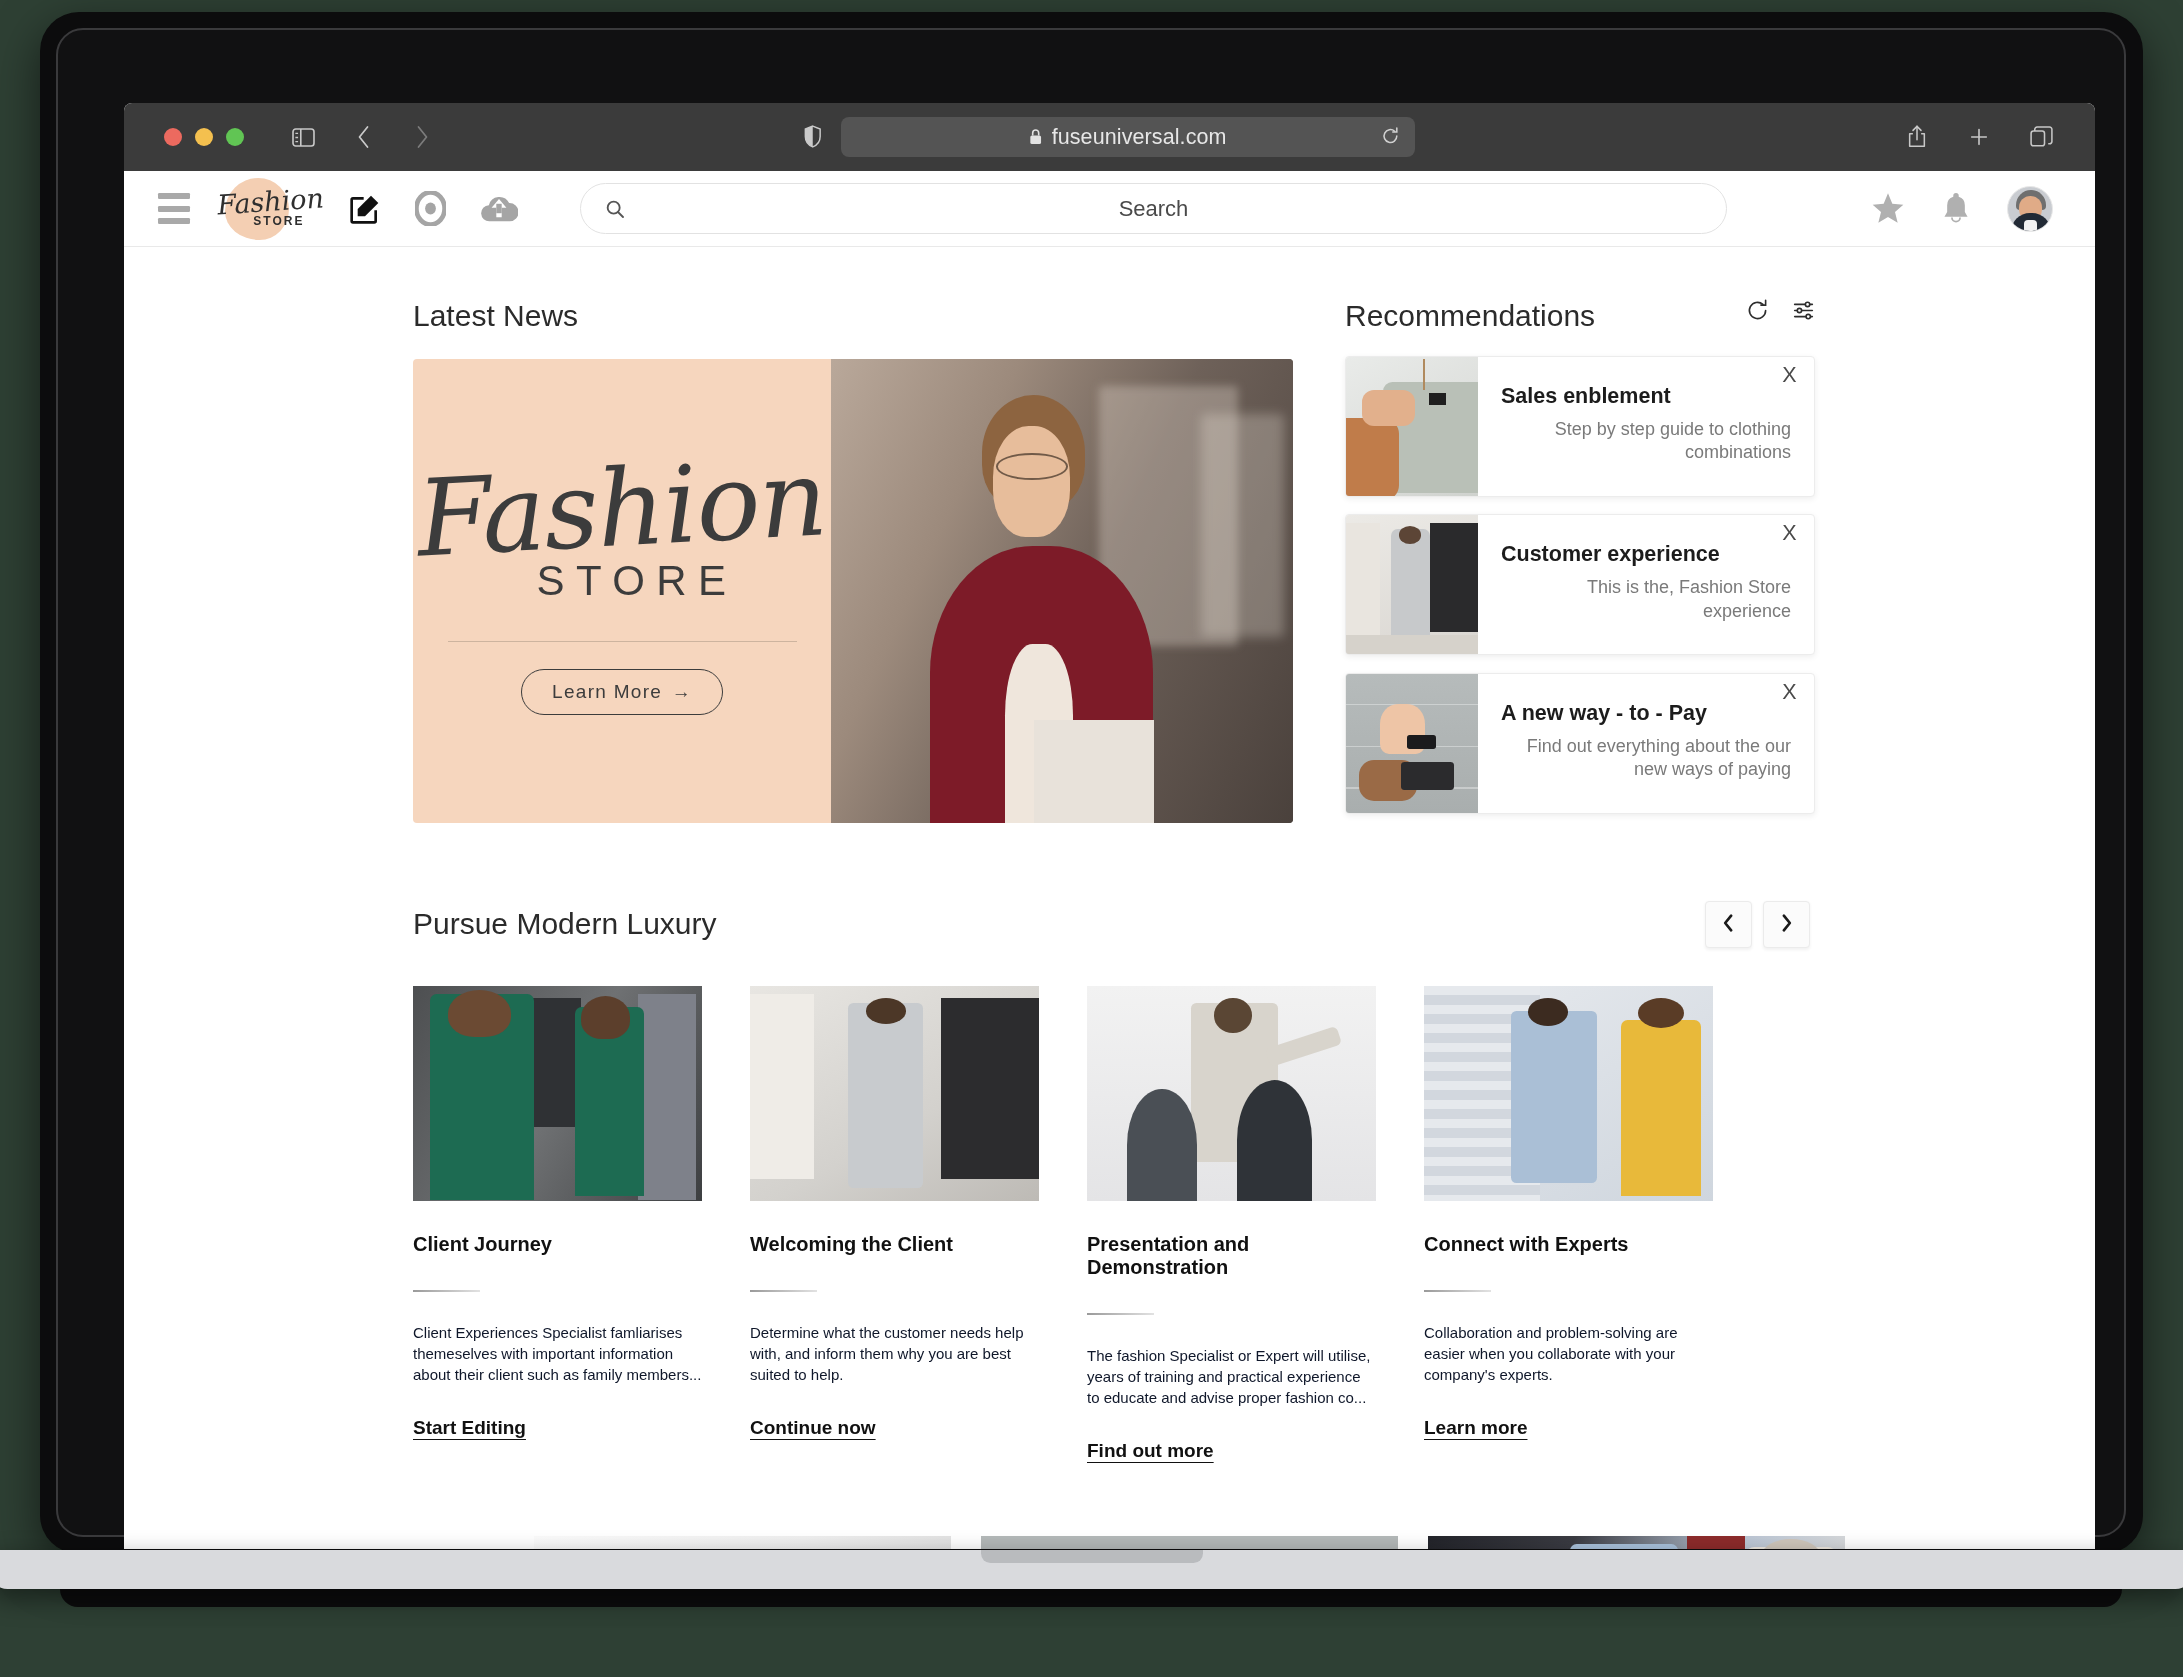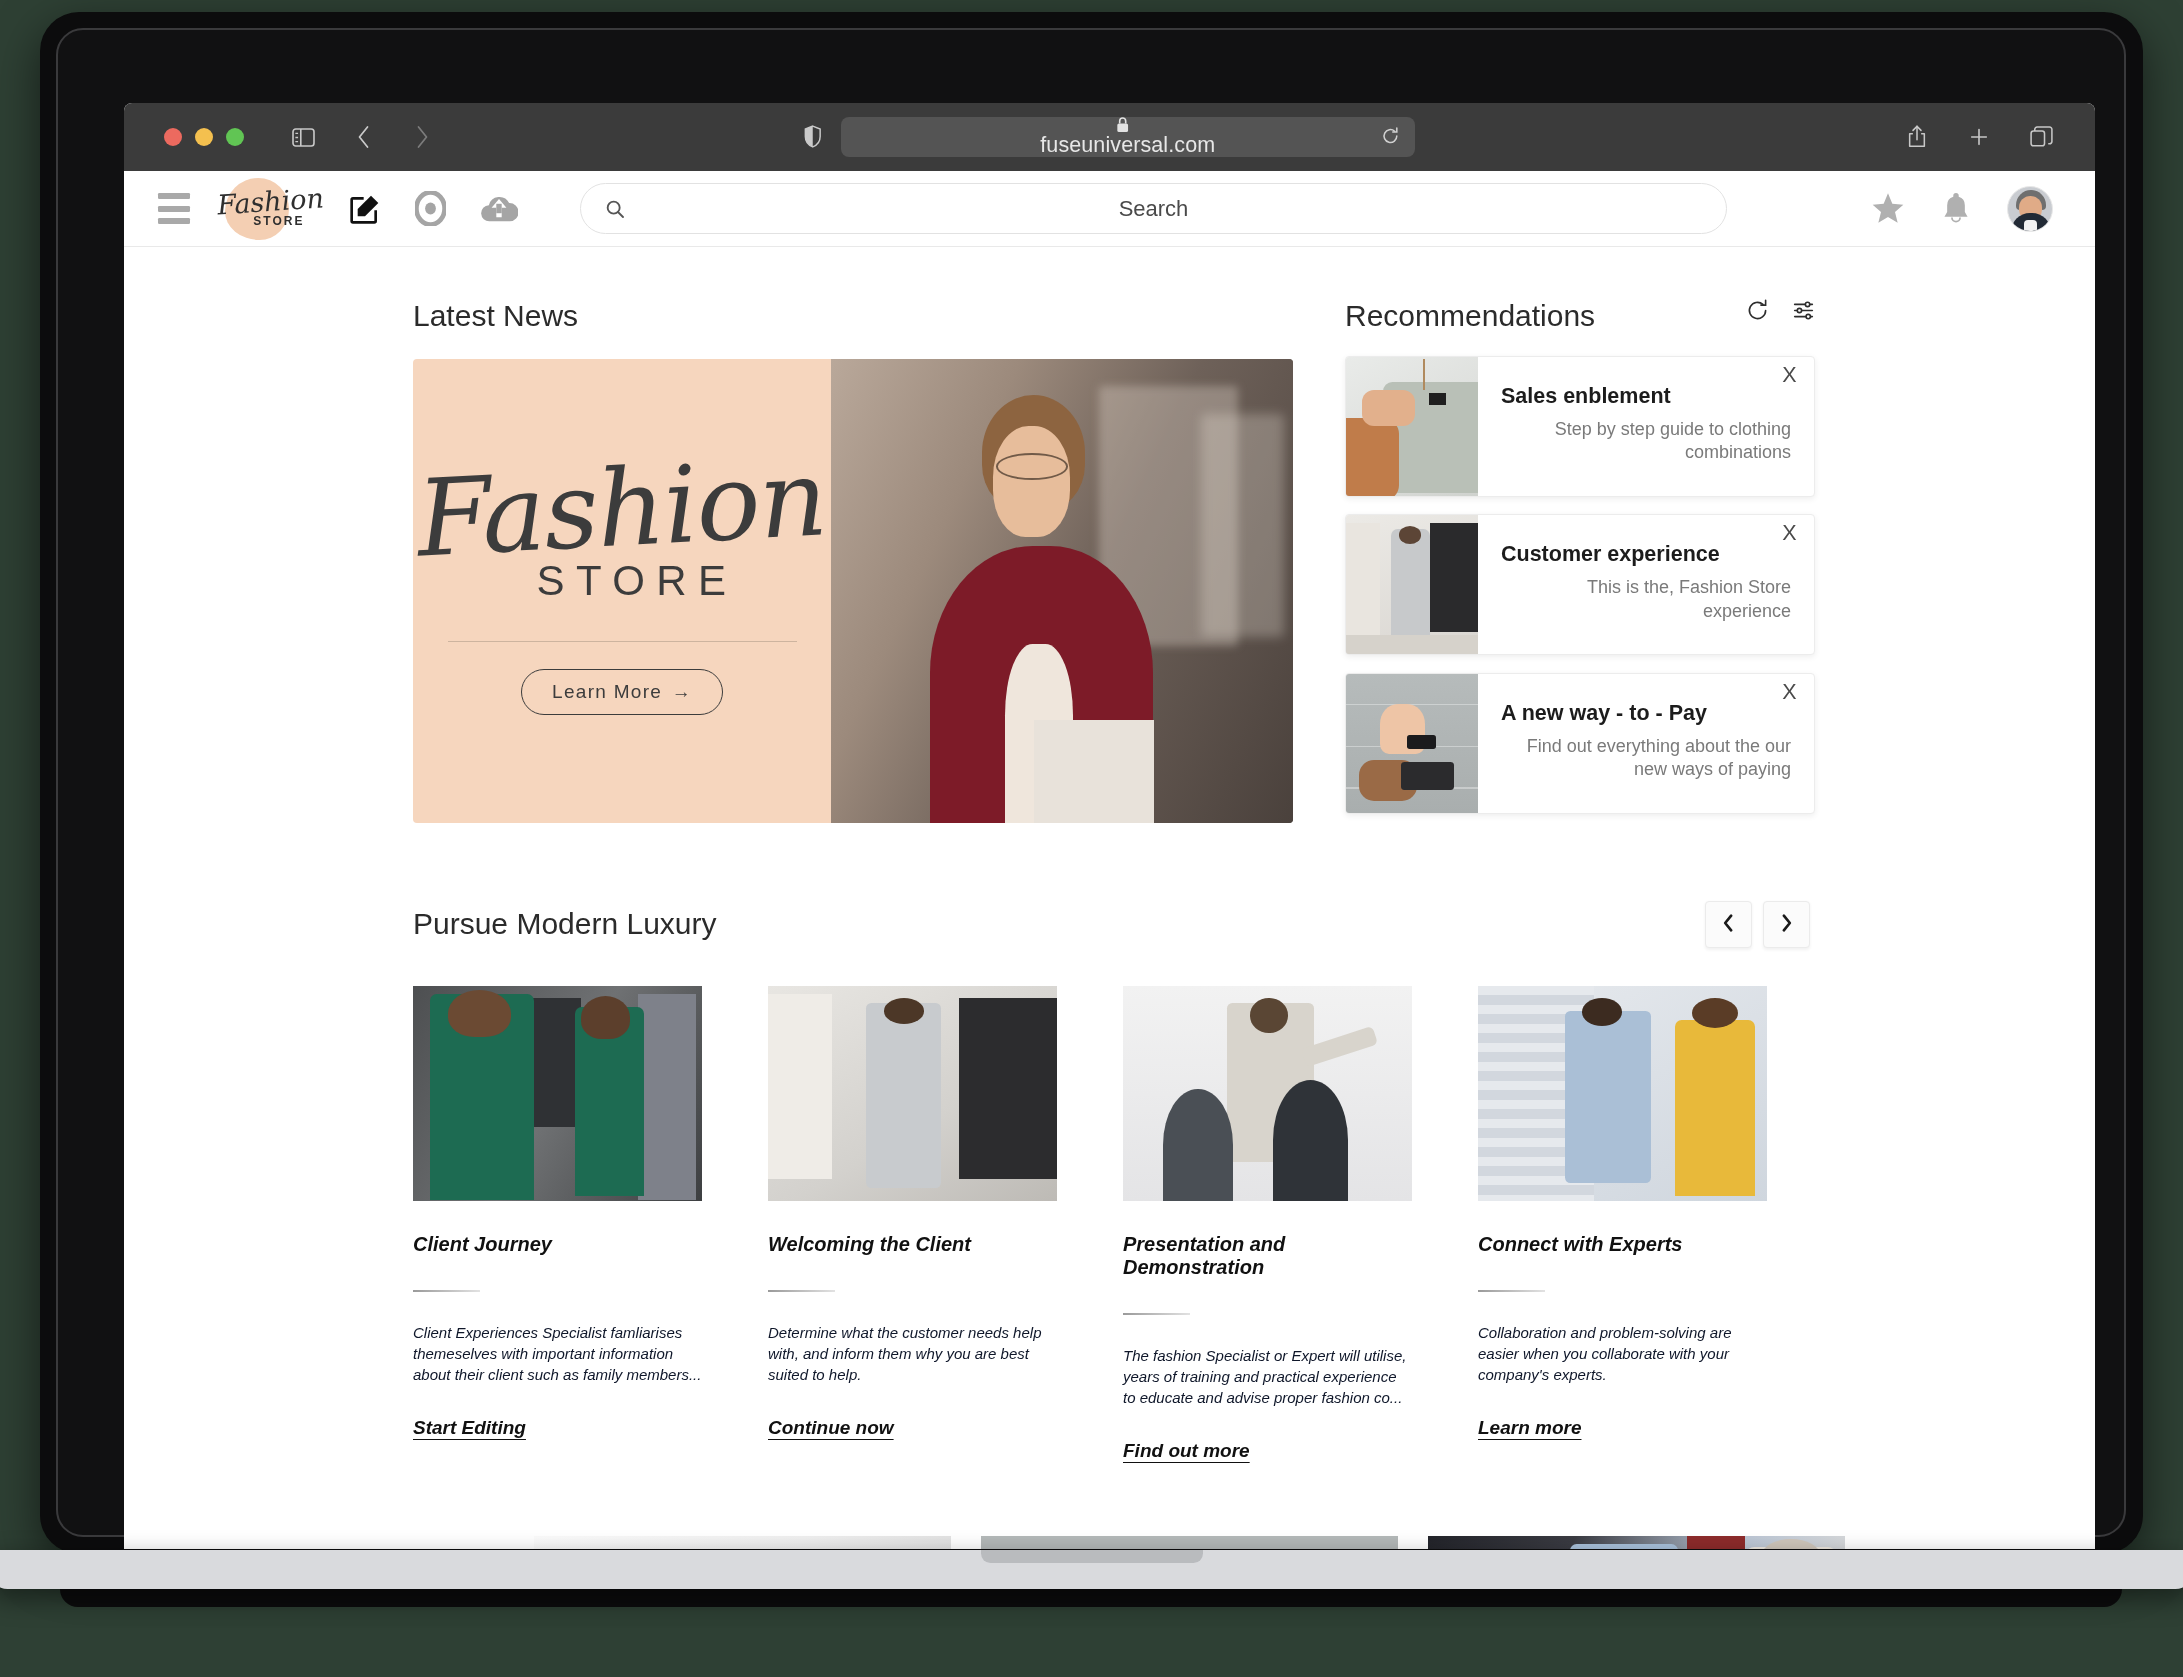--- a/index.html
+++ b/index.html
@@ -97,21 +97,20 @@
     pointer-events: none;
   }
   .shield { margin-right: 19px; color: #cacaca; pointer-events: auto; }
   .url-field {
     width: 574px; height: 40px;
     background: #545454;
     border-radius: 8px;
     display: flex; align-items: center; justify-content: center;
     position: relative;
     pointer-events: auto;
-    flex-direction: column;
   }
   .lock { margin-right: 9.4px; color: #e2e2e2; display: flex; }
   .url-text {
     color: #e7e7e7;
     font-size: 21.5px;
     letter-spacing: 0.1px;
   }
   .reload {
     position: absolute; right: 15px; top: 50%;
     transform: translateY(-50%);
@@ -365,23 +364,22 @@
     background: #fbfbfb;
     border: 1.3px solid #ebebeb;
     border-radius: 4px;
     display: flex; align-items: center; justify-content: center;
     cursor: pointer;
     box-shadow: 0 1.3px 3.4px rgba(0,0,0,.06);
   }
 
   .cards {
     display: flex;
-    gap: 66px;
+    gap: 48px;
     margin-top: 38px;
-    font-style: italic;
   }
   .card { width: 289px; }
   .card-img { width: 289px; height: 215px; overflow: hidden; position: relative; }
 
   .ci1 { background: linear-gradient(120deg,#4d4f51 0%,#6f7173 50%,#3d3f41 100%); }
   .ci1 .g1 { position: absolute; left: 6%; top: 4%; width: 36%; height: 96%; background: #1d6b52; border-radius: 6.7px 6.7px 0 0; }
   .ci1 .g2 { position: absolute; left: 56%; top: 10%; width: 24%; height: 88%; background: #1d6b52; border-radius: 6.7px 6.7px 0 0; }
   .ci1 .h1 { position: absolute; left: 12%; top: 2%; width: 22%; height: 22%; background: #6b4a33; border-radius: 50% 50% 42% 42%; }
   .ci1 .h2 { position: absolute; left: 58%; top: 5%; width: 17%; height: 20%; background: #5c3f2c; border-radius: 50% 50% 42% 42%; }
   .ci1 .m  { position: absolute; left: 78%; top: 4%; width: 20%; height: 96%; background: #7e818a; }

